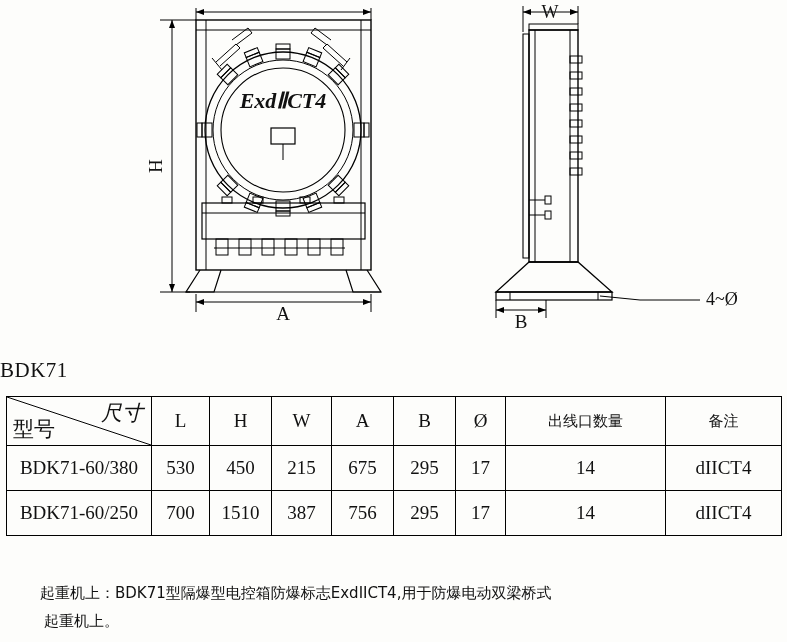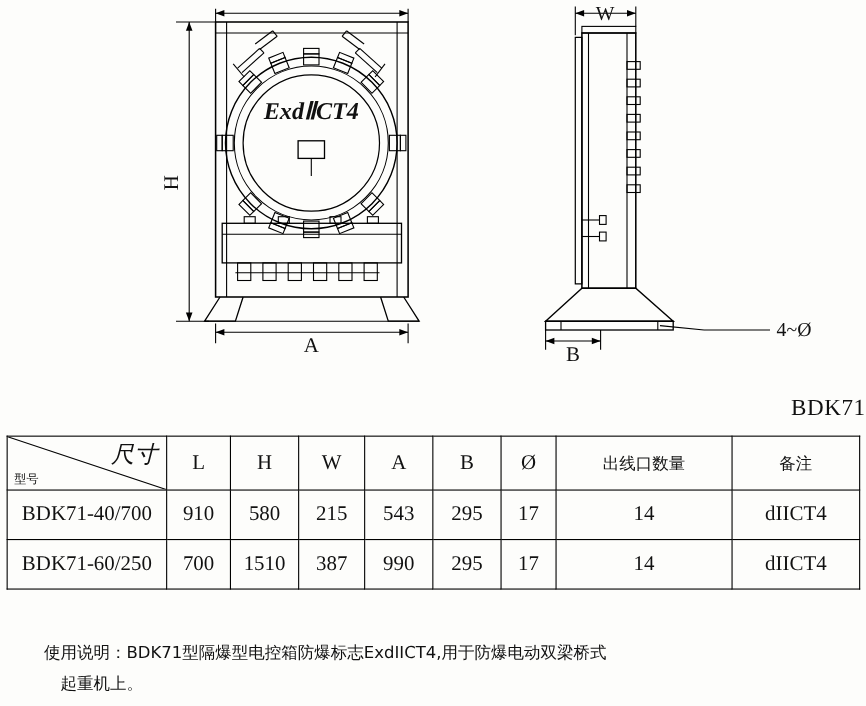--- a/index.html
+++ b/index.html
@@ -9,21 +9,21 @@
     font-family:"Liberation Serif", serif;
     color:#111;
     position:relative;
     overflow:hidden;
   }
   #drawing{
     position:absolute;left:0;top:0;width:787px;height:360px;
   }
   #caption{
     position:absolute;top:358px;left:0;width:787px;
-    text-align:right;
+    text-align:left;
     font-size:21px;
     font-family:"Liberation Serif", serif;
     letter-spacing:.5px;
   }
   #tablewrap{
     position:absolute;top:396px;left:6px;width:775px;
   }
   table{
     border-collapse:collapse;
     width:775px;
@@ -43,30 +43,30 @@
     position:relative;
     padding:0;
   }
   .corner .diag{
     position:absolute;left:0;top:0;width:100%;height:100%;
   }
   .corner .tr{
     position:absolute;right:8px;top:2px;font-size:21px;font-style:italic;
   }
   .corner .bl{
-    position:absolute;left:6px;bottom:2px;font-size:11px;margin-top:20px;
+    position:absolute;left:6px;bottom:2px;font-size:21px;margin-top:20px;
   }
   .model{font-size:19px;}
   #note{
     position:absolute;top:578px;left:40px;width:720px;
     font-size:18px;
     line-height:28px;
     font-family:"Liberation Serif", serif;
   }
-  #note .l2{display:block;margin-left:15px;}
+  #note .l2{display:block;margin-left:4px;}
   .zhtext{font-family:"DejaVu Sans", sans-serif;font-size:15px;}
 </style>
 </head>
 <body>
 
 <svg id="drawing" viewBox="0 0 787 360">
   <g stroke="#000" fill="none" stroke-width="1">
 
     <rect x="196" y="20" width="175" height="250" stroke-width="1.4"></rect>
 
@@ -280,42 +280,42 @@
         <td>H</td>
         <td>W</td>
         <td>A</td>
         <td>B</td>
         <td>Ø</td>
         <td class="zhtext">出线口数量</td>
         <td class="zhtext">备注</td>
       </tr>
 
       <tr>
-        <td class="model">BDK71-40/700</td>
-        <td>910</td>
-        <td>580</td>
+        <td class="model">BDK71-60/380</td>
+        <td>530</td>
+        <td>450</td>
         <td>215</td>
-        <td>543</td>
+        <td>675</td>
         <td>295</td>
         <td>17</td>
         <td>14</td>
         <td>dIICT4</td>
       </tr>
 
       <tr>
         <td class="model">BDK71-60/250</td>
         <td>700</td>
         <td>1510</td>
         <td>387</td>
-        <td>990</td>
+        <td>756</td>
         <td>295</td>
         <td>17</td>
         <td>14</td>
         <td>dIICT4</td>
       </tr>
     </tbody>
   </table>
 </div>
 
 <div id="note">
-  <span class="zhtext">使用说明：BDK71型隔爆型电控箱防爆标志ExdIICT4,用于防爆电动双梁桥式</span>
+  <span class="zhtext">起重机上：BDK71型隔爆型电控箱防爆标志ExdIICT4,用于防爆电动双梁桥式</span>
   <span class="l2 zhtext">起重机上。</span>
 </div>
 
 </body></html>

